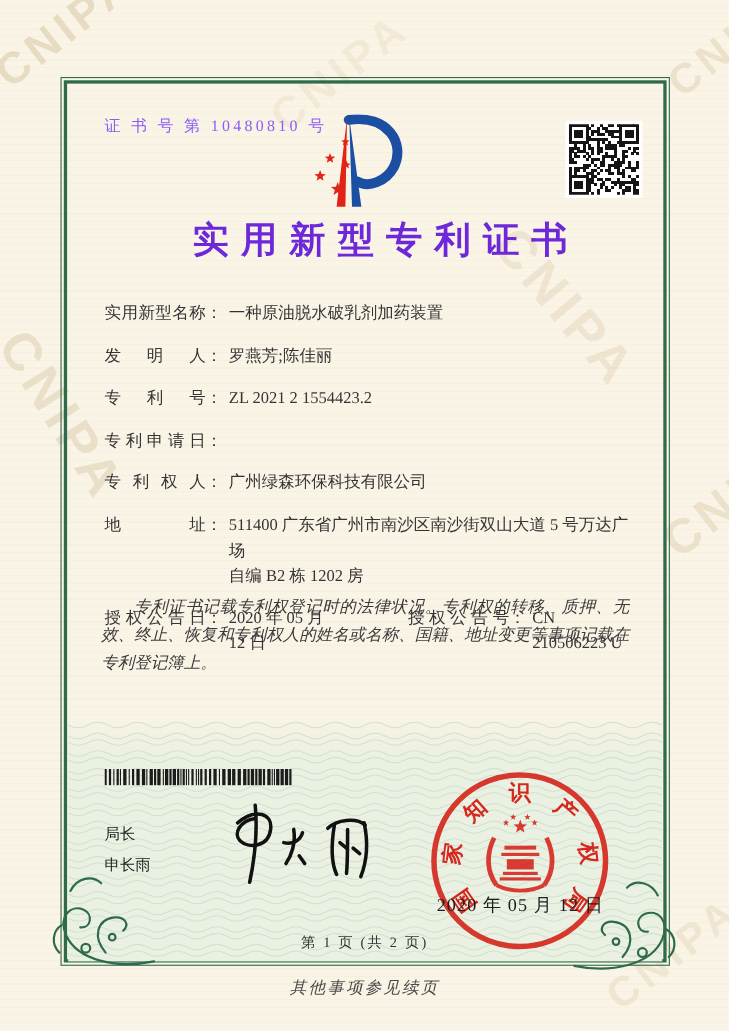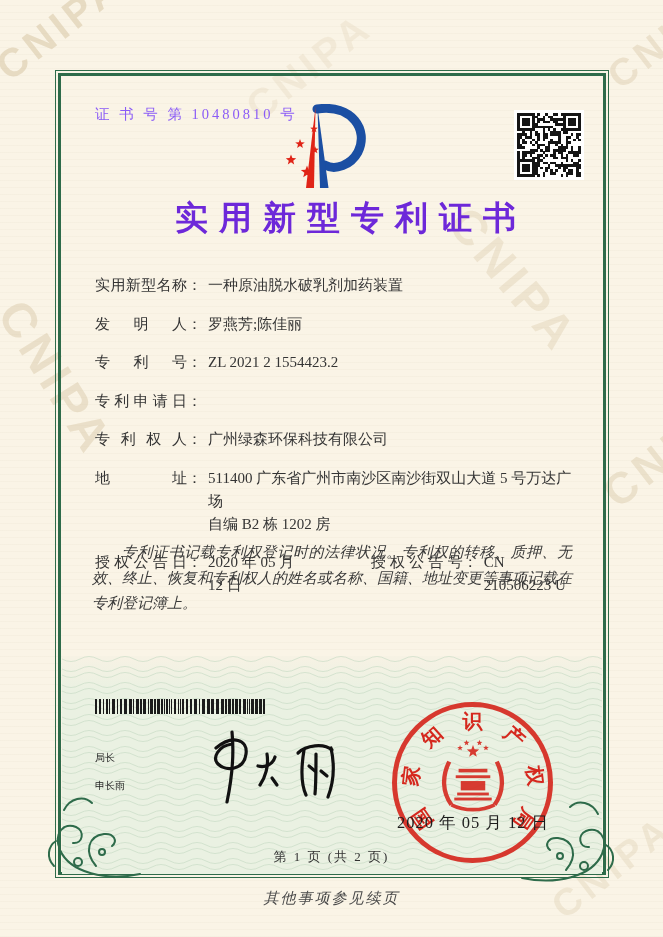--- a/index.html
+++ b/index.html
@@ -28,21 +28,21 @@
   .val{white-space:pre-line;}
   .grant-row{display:flex;line-height:23px;}
   .grant-row .pair{display:flex;}
   .grant-row .pair2{margin-left:58px;}
   .paras{position:absolute;left:92px;top:540px;width:480px;font-size:15px;line-height:25.5px;
       color:#3a3a3a;font-style:italic;text-align:justify;}
   .paras p{margin:0;text-indent:2em;}
   .barcode{position:absolute;left:95px;top:699px;width:170px;height:15px;display:flex;overflow:hidden;}
   .barcode i{display:block;height:100%;background:#1b1b1b;flex:none;}
   .signatory{position:absolute;left:95px;top:744px;font-family:"Liberation Sans","DejaVu Sans",sans-serif;
-      font-size:10px;color:#222;line-height:28px;}
+      font-size:14px;color:#222;line-height:28px;}
   .signature{position:absolute;left:188px;top:726px;}
   .seal{position:absolute;left:390px;top:700px;width:165px;height:165px;z-index:3;}
   .seal-arc{position:absolute;inset:0;}
   .seal-arc span{position:absolute;left:50%;top:50%;font-weight:bold;font-size:20px;color:#d5281e;}
   .seal-date{position:absolute;left:394px;top:812px;width:158px;text-align:center;font-size:16.5px;
       color:#1c1c1c;z-index:4;letter-spacing:1px;}
   .footer-page{position:absolute;left:0;right:0;top:848px;text-align:center;font-size:13px;
       letter-spacing:2px;color:#333;}
   .note{position:absolute;left:0;right:0;top:889px;text-align:center;font-size:15px;
       font-style:italic;color:#4a4a4a;letter-spacing:2px;z-index:2;}

